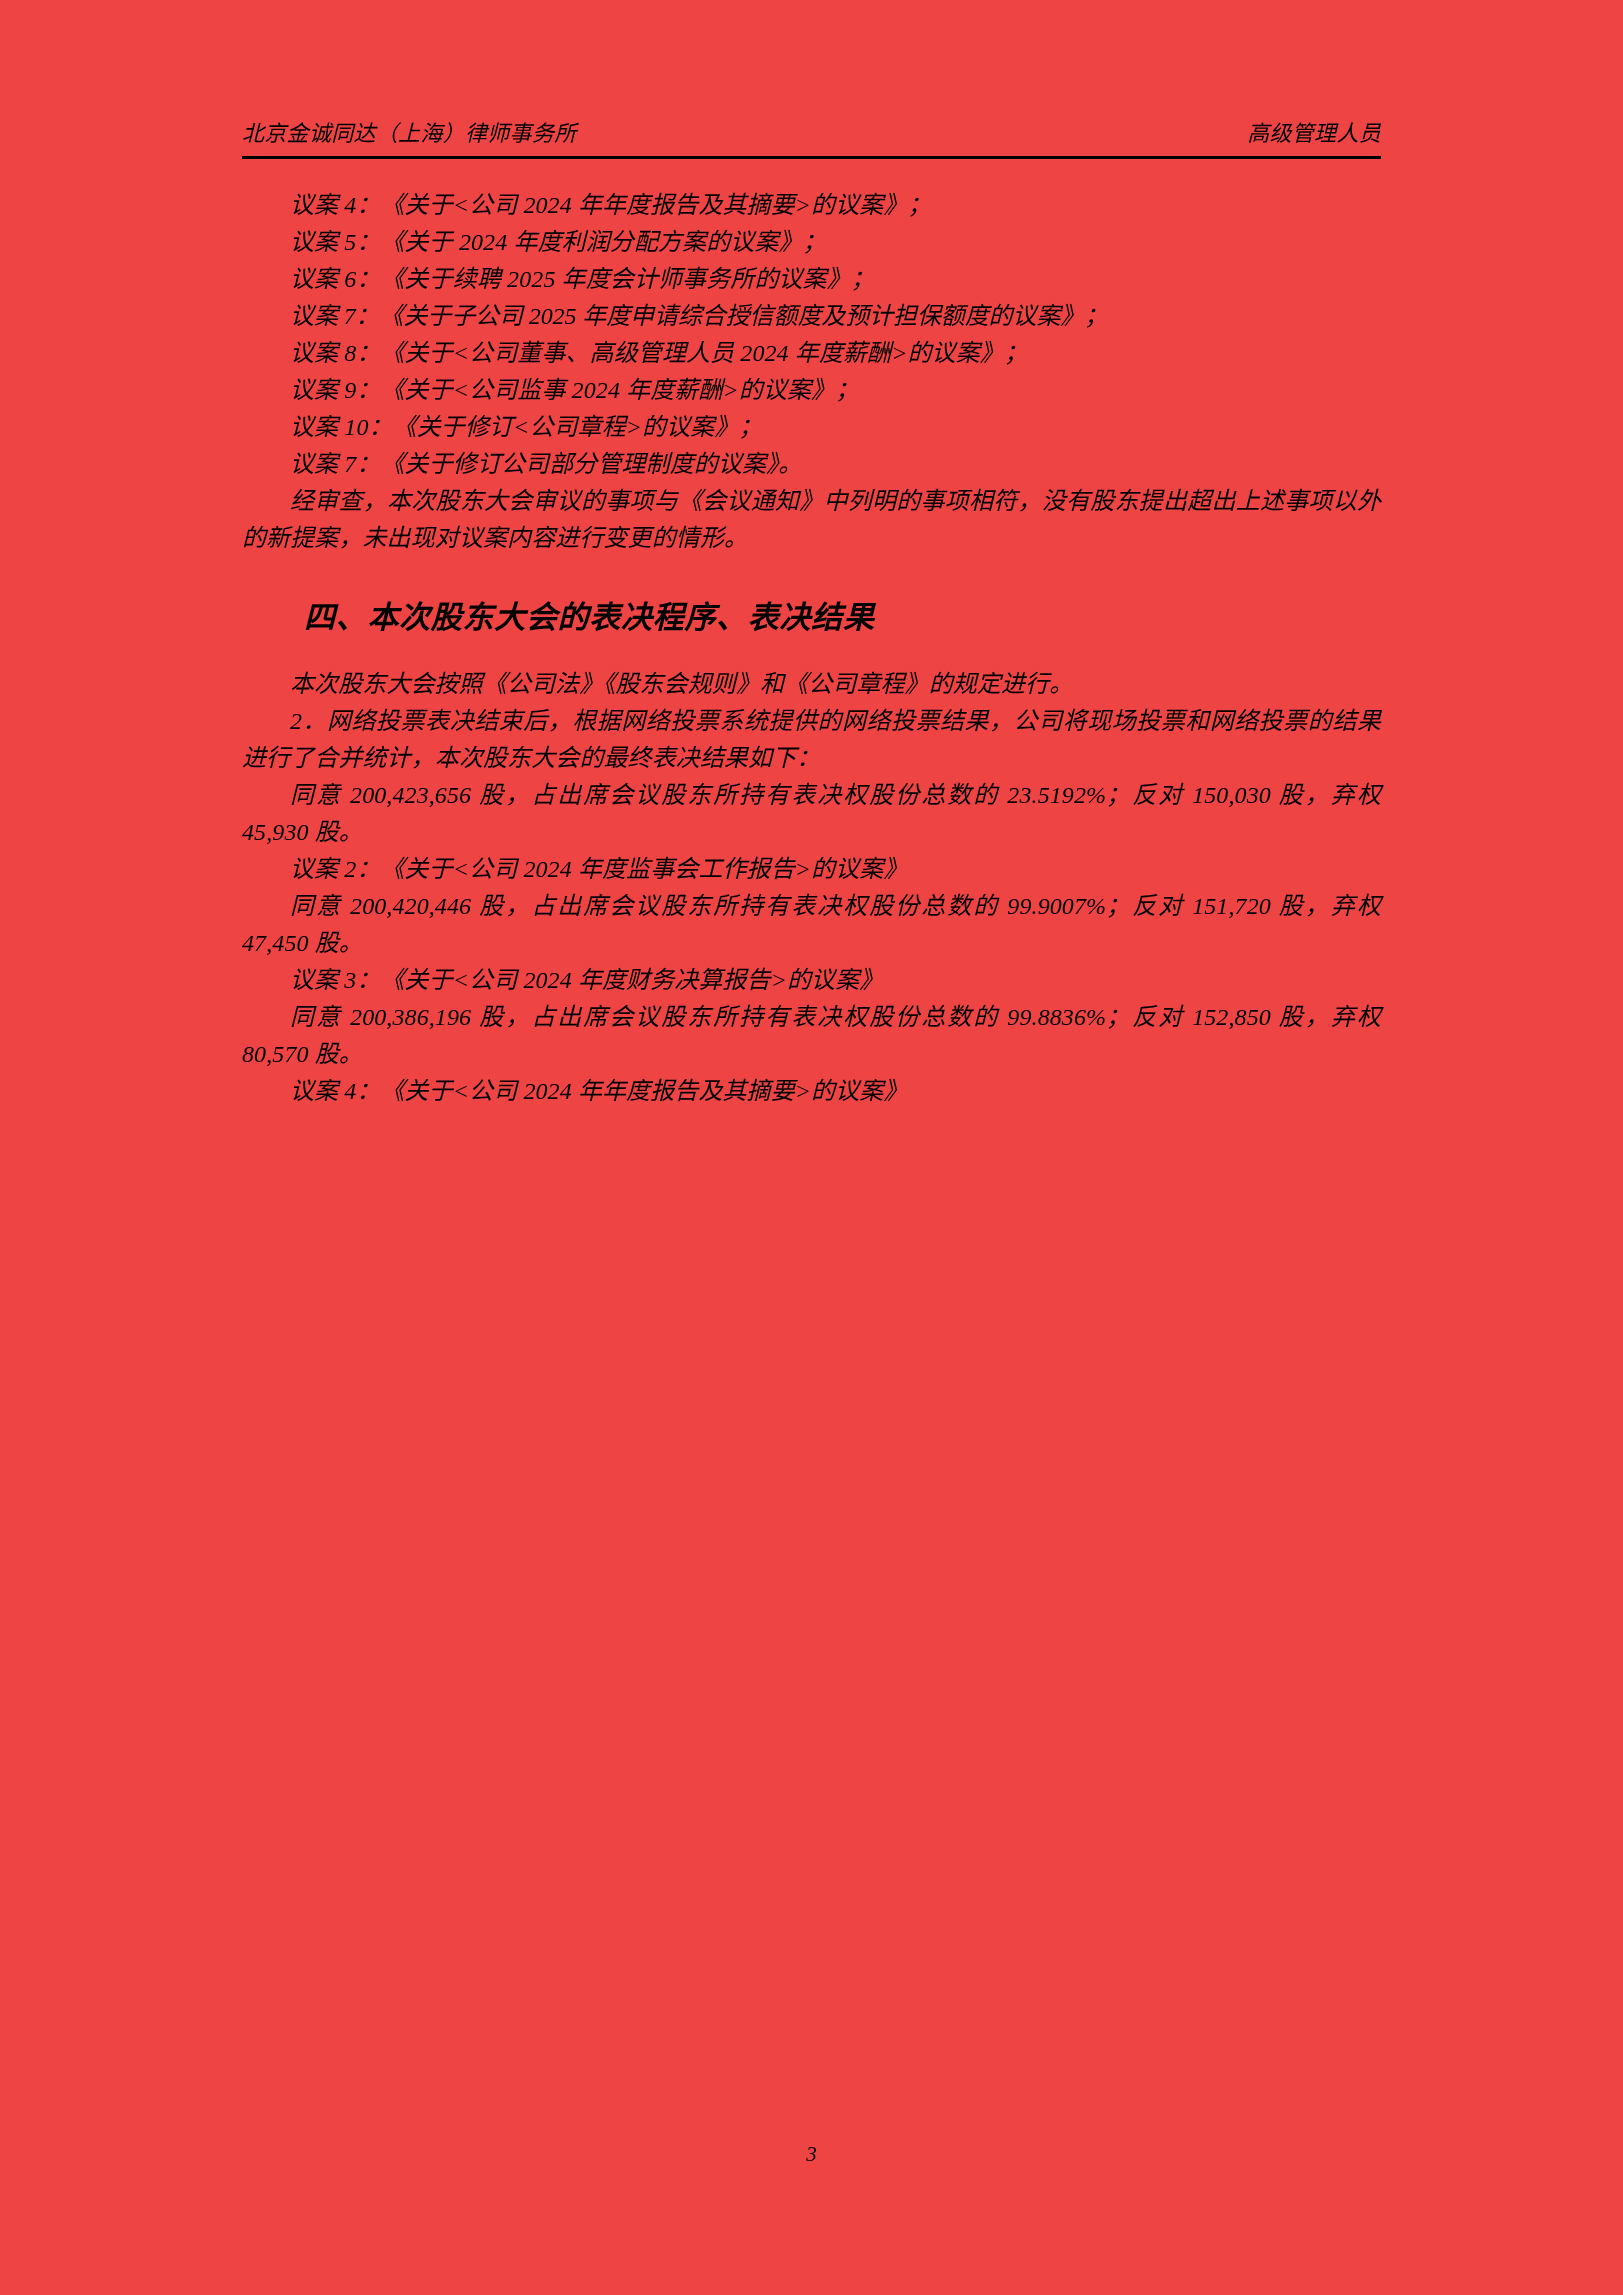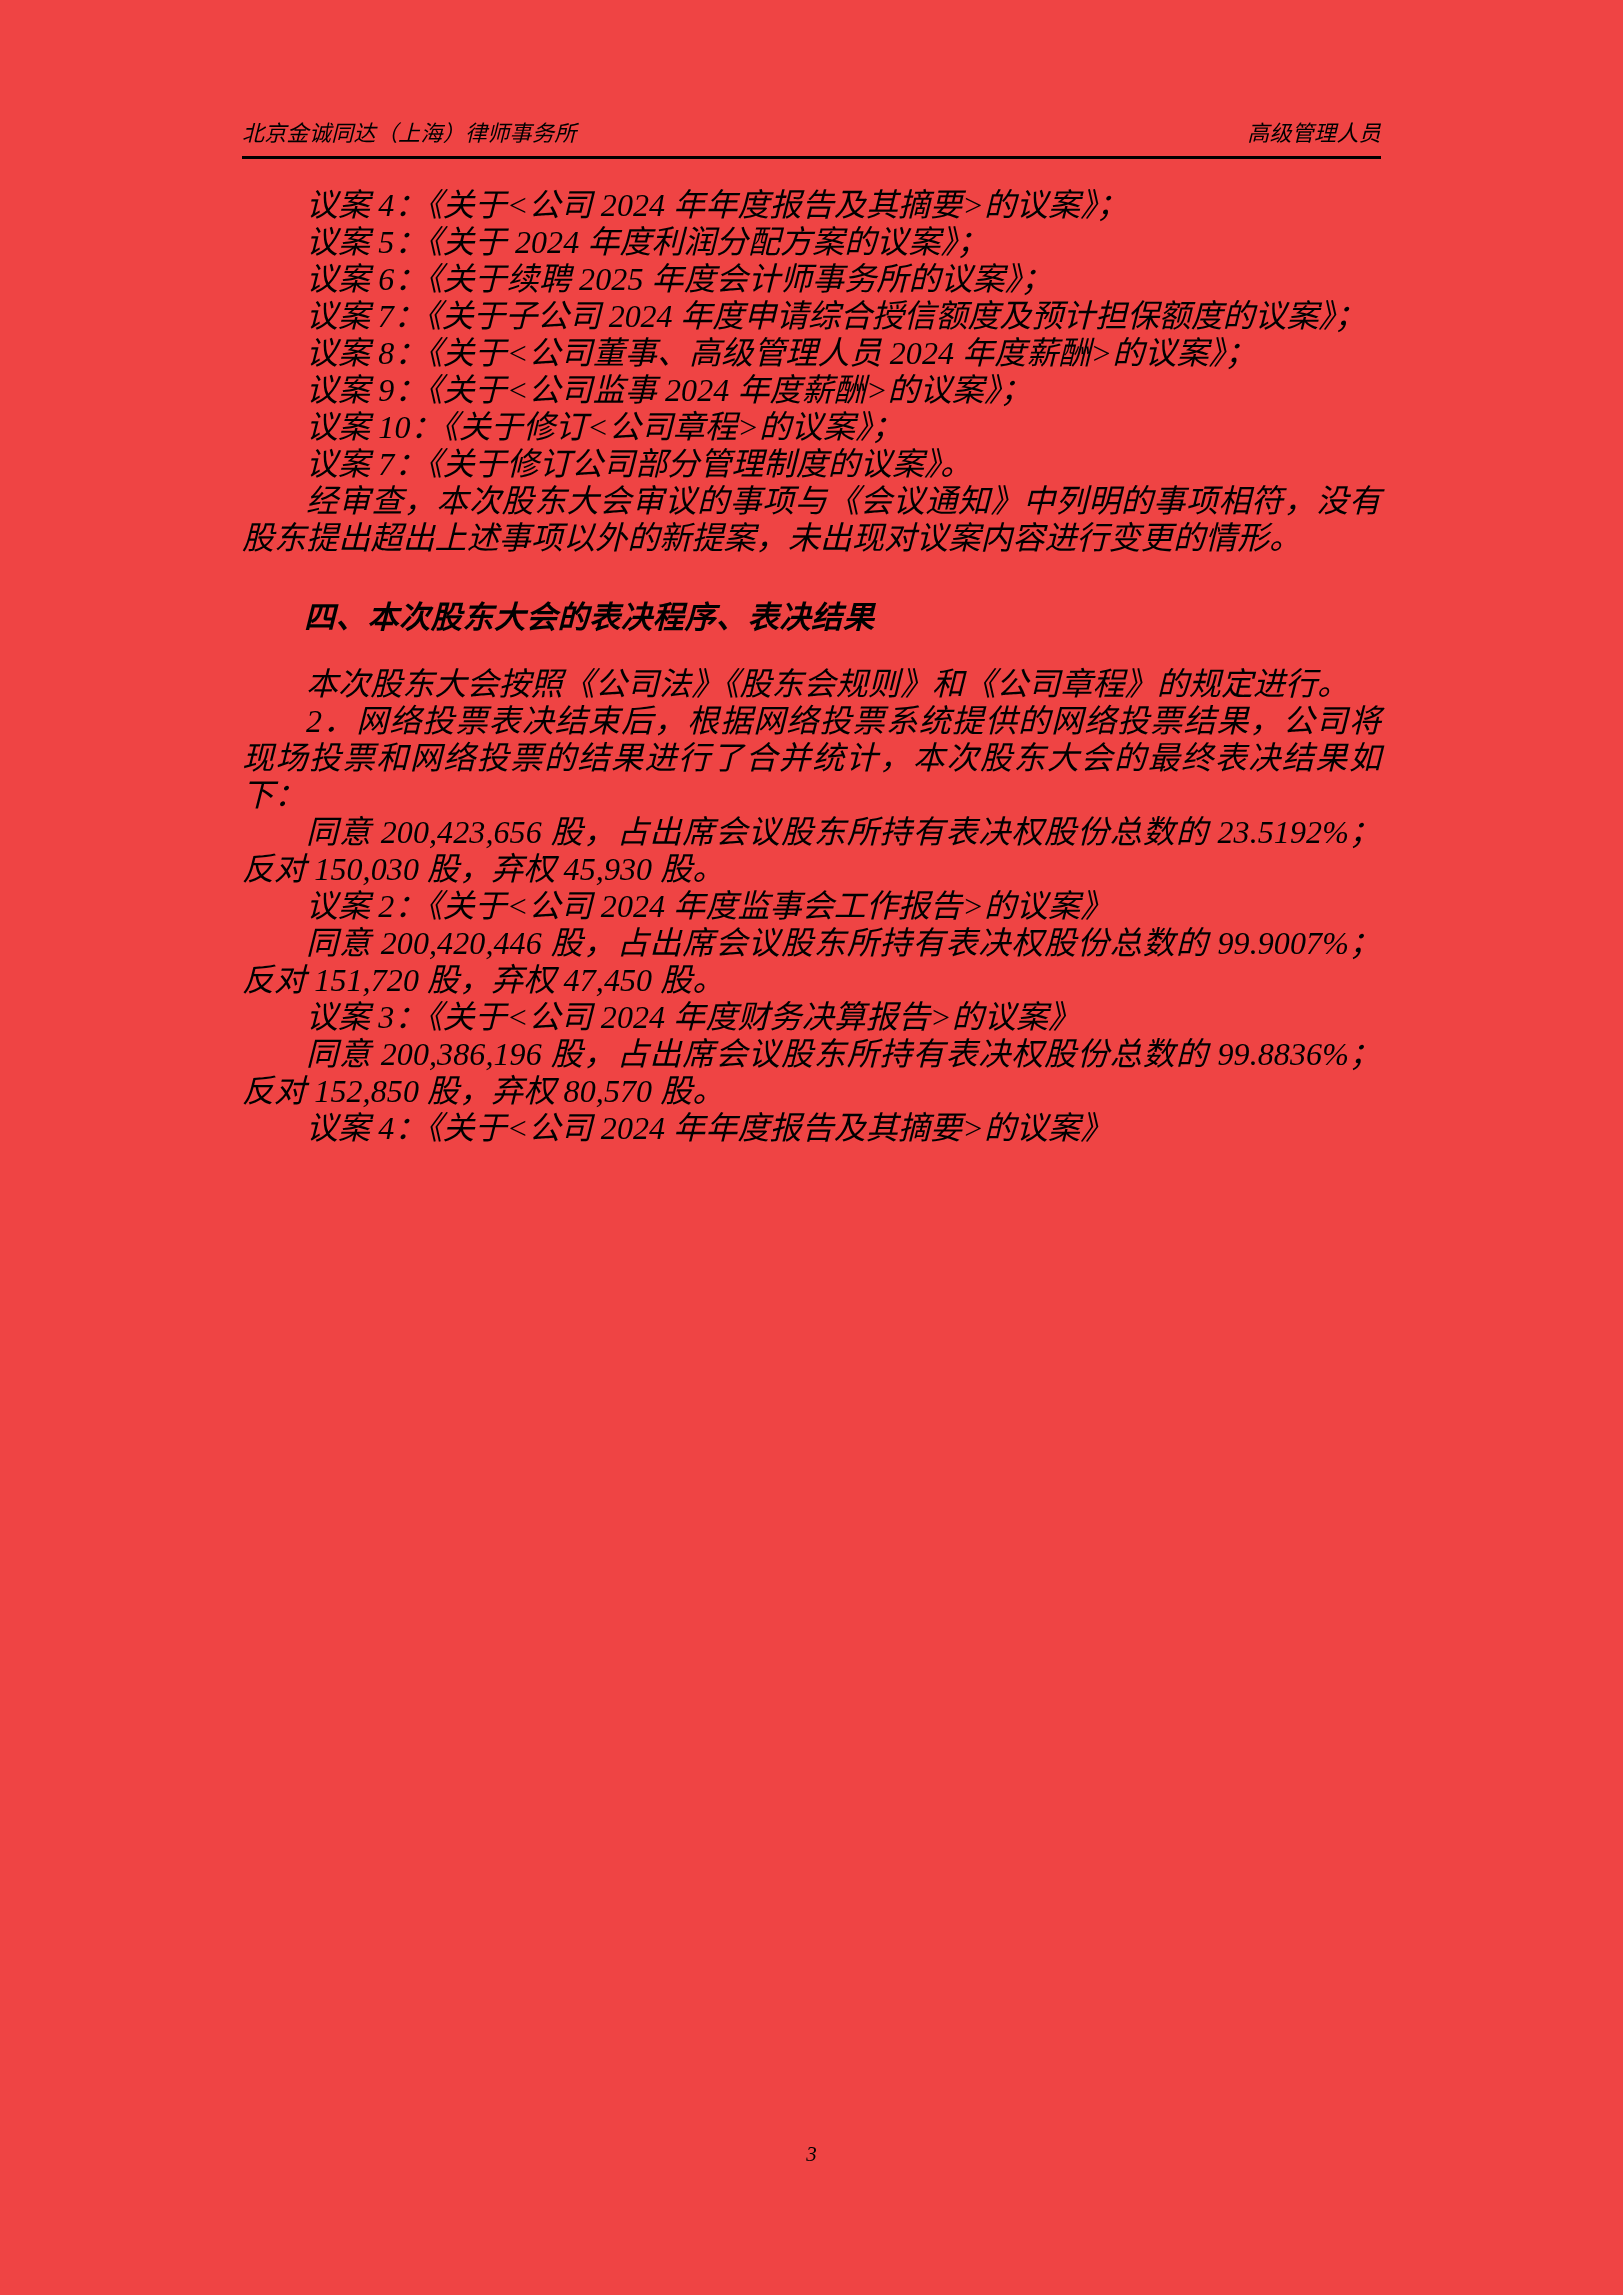--- a/index.html
+++ b/index.html
@@ -51,21 +51,21 @@
 
   
   .content {
     position: absolute;
     left: 242px;
     top: 187px;
     width: 1139px;
   }
 
   .para {
-    font-size: 32px;
+    font-size: 24px;
     line-height: 37px;
     text-align: justify;
     text-justify: inter-ideograph;
     margin: 0;
     letter-spacing: 0.1px;
   }
   .para.indent {
     text-indent: 2em;
   }
   
@@ -113,21 +113,21 @@
     <span class="hdr-left">北京金诚同达（上海）律师事务所</span>
     <span class="hdr-right">高级管理人员</span>
   </div>
   <div class="header-rule"></div>
 
   <div class="content">
 
     <p class="para listline">议案 4：《关于&lt;公司 2024 年年度报告及其摘要&gt;的议案》；</p>
     <p class="para listline">议案 5：《关于 2024 年度利润分配方案的议案》；</p>
     <p class="para listline">议案 6：《关于续聘 2025 年度会计师事务所的议案》；</p>
-    <p class="para listline-wide">议案 7：《关于子公司 2024 年度申请综合授信额度及预计担保额度的议案》；</p>
+    <p class="para listline-wide">议案 7：《关于子公司 2025 年度申请综合授信额度及预计担保额度的议案》；</p>
     <p class="para listline">议案 8：《关于&lt;公司董事、高级管理人员 2024 年度薪酬&gt;的议案》；</p>
     <p class="para listline">议案 9：《关于&lt;公司监事 2024 年度薪酬&gt;的议案》；</p>
     <p class="para listline">议案 10：《关于修订&lt;公司章程&gt;的议案》；</p>
     <p class="para listline">议案 7：《关于修订公司部分管理制度的议案》。</p>
 
     <p class="para indent">经审查，本次股东大会审议的事项与《会议通知》中列明的事项相符，没有股东提出超出上述事项以外的新提案，未出现对议案内容进行变更的情形。</p>
 
     <h2 class="section-heading">四、本次股东大会的表决程序、表决结果</h2>
 
     <p class="para indent">本次股东大会按照《公司法》《股东会规则》和《公司章程》的规定进行。</p>

